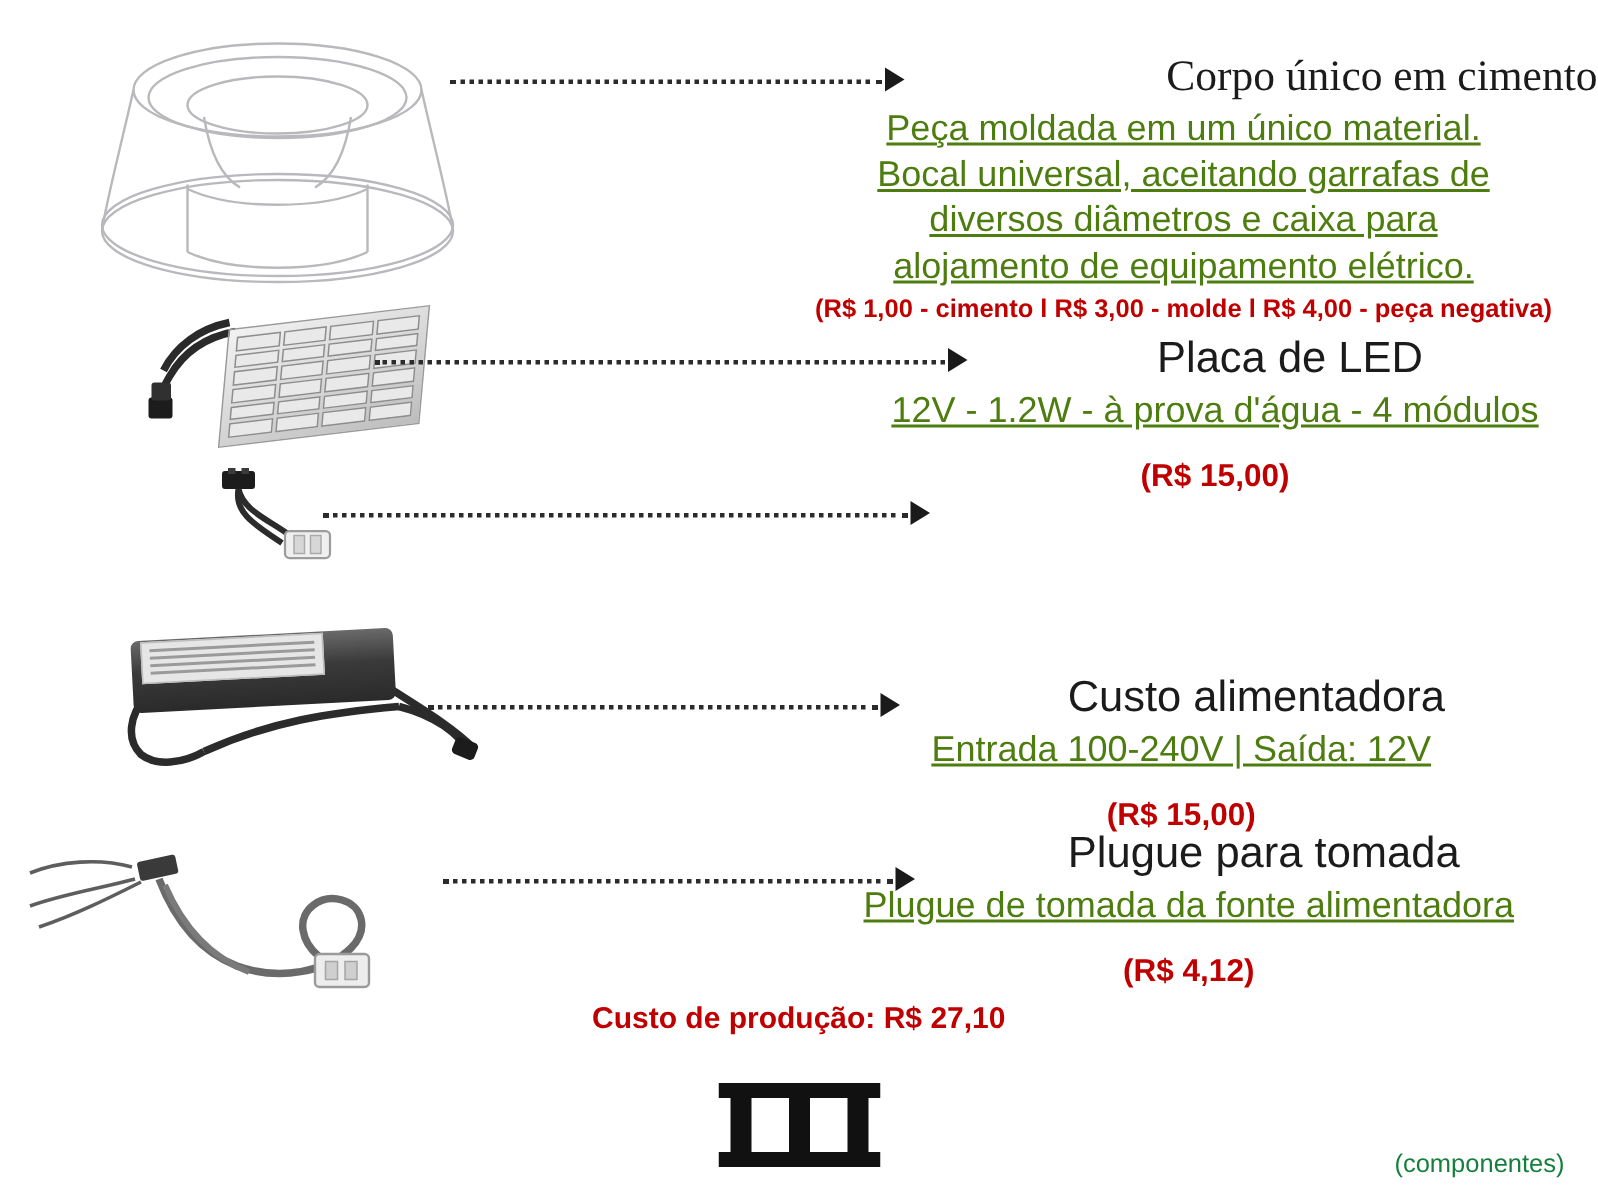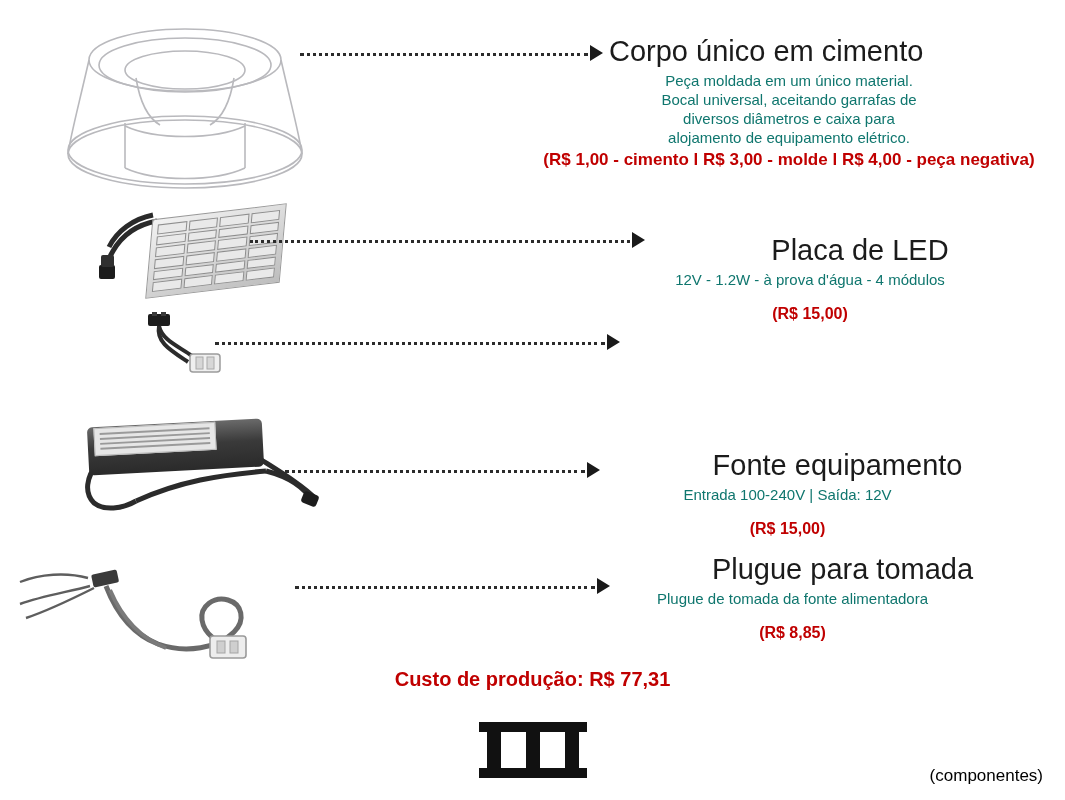--- a/index.html
+++ b/index.html
@@ -41,51 +41,52 @@
     text-align: center;
   }
   .title {
     font-size: 29px;
     font-weight: 400;
     color: #1b1b1b;
     line-height: 1.1;
     white-space: nowrap;
   }
   .desc {
-    font-size: 15px;
-    color: #0f766e;
+    font-size: 24px;
+    color: #4d7c0f;
     line-height: 1.28;
     margin-top: 3px;
+    text-decoration: underline;
   }
   .price {
     font-size: 17px;
     font-weight: bold;
     color: #c00000;
     margin-top: 2px;
     text-align: center;
   }
   .price.small {
-    font-size: 16px;
+    font-size: 21px;
     margin-top: 16px;
   }
   .total {
     position: absolute;
     font-size: 20px;
     font-weight: bold;
     color: #c00000;
     text-align: center;
     width: 1065px;
     left: 0;
   }
   .caption {
     position: absolute;
     right: 22px;
     bottom: 14px;
     font-size: 17px;
-    color: #000000;
+    color: #15803d;
   }
   .logo {
     position: absolute;
     left: 479px;
     top: 722px;
     width: 108px;
     height: 56px;
   }
 
   
@@ -210,21 +211,21 @@
         <path d="M76 60 C 80 85, 88 100, 100 107"></path>
         <path d="M174 60 C 170 85, 162 100, 150 107"></path>
       </g>
     </svg>
   </div>
 
   <div class="dots" style="left:300px;top:53px;width:288px;"></div>
   <div class="arrow" style="left:590px;top:45px;"></div>
 
   <div class="textblock" style="left:513px;top:36px;width:552px;text-align:center;">
-    <div class="title" style="text-align:left;margin-left:96px;">Corpo único em cimento</div>
+    <div class="title" style="text-align:right;margin-left:96px;font-family:Liberation Serif, serif;">Corpo único em cimento</div>
     <div class="desc" style="white-space:pre-line;margin-left:0;">Peça moldada em um único material.
 Bocal universal, aceitando garrafas de
 diversos diâmetros e caixa para
 alojamento de equipamento elétrico.</div>
     <div class="price">(R$ 1,00 - cimento l R$ 3,00 - molde l R$ 4,00 - peça negativa)</div>
   </div>
 </div>
 
 <div class="component-row" style="top:0;height:110px;">
 
@@ -261,21 +262,21 @@
           <div class="led-chip"></div>
           <div class="led-chip"></div>
           <div class="led-chip"></div>
       </div>
     </div>
   </div>
 
   <div class="dots" style="left:250px;top:240px;width:380px;"></div>
   <div class="arrow" style="left:632px;top:232px;"></div>
 
-  <div class="textblock" style="left:555px;top:235px;width:510px;">
+  <div class="textblock" style="left:555px;top:224px;width:510px;">
     <div class="title" style="margin-left:100px;">Placa de LED</div>
     <div class="desc">12V - 1.2W - à prova d'água - 4 módulos</div>
     <div class="price small">(R$ 15,00)</div>
   </div>
 </div>
 
 <div class="component-row" style="top:0;height:100px;">
 
   <div class="art adapter">
     <svg viewBox="0 0 120 70" width="120" height="70" xmlns="http://www.w3.org/2000/svg">
@@ -313,21 +314,21 @@
           <div></div>
           <div></div>
       </div>
     </div>
   </div>
 
   <div class="dots" style="left:285px;top:470px;width:300px;"></div>
   <div class="arrow" style="left:587px;top:462px;"></div>
 
   <div class="textblock" style="left:510px;top:450px;width:555px;">
-    <div class="title" style="margin-left:100px;">Fonte equipamento</div>
+    <div class="title" style="margin-left:100px;">Custo alimentadora</div>
     <div class="desc">Entrada 100-240V | Saída: 12V</div>
     <div class="price small">(R$ 15,00)</div>
   </div>
 </div>
 
 <div class="component-row" style="top:0;height:130px;">
 
   <div class="art plug">
     <svg viewBox="0 0 300 120" width="300" height="120" xmlns="http://www.w3.org/2000/svg">
       <g stroke="#5e5e5e" stroke-width="2.4" fill="none">
@@ -343,25 +344,25 @@
       <rect x="220" y="89" width="8" height="12" fill="#cfcfcf" stroke="#a5a5a5" stroke-width="1"></rect>
     </svg>
   </div>
 
   <div class="dots" style="left:295px;top:586px;width:300px;"></div>
   <div class="arrow" style="left:597px;top:578px;"></div>
 
   <div class="textblock" style="left:520px;top:554px;width:545px;">
     <div class="title" style="margin-left:100px;">Plugue para tomada</div>
     <div class="desc">Plugue de tomada da fonte alimentadora</div>
-    <div class="price small">(R$ 8,85)</div>
-  </div>
-</div>
-
-<div class="total" style="top:668px;">Custo de produção: R$ 77,31</div>
+    <div class="price small">(R$ 4,12)</div>
+  </div>
+</div>
+
+<div class="total" style="top:668px;">Custo de produção: R$ 27,10</div>
 
 <div class="logo">
   <svg viewBox="0 0 108 56" width="108" height="56" xmlns="http://www.w3.org/2000/svg">
     <rect x="0" y="0" width="108" height="10" fill="#111111"></rect>
     <rect x="0" y="46" width="108" height="10" fill="#111111"></rect>
     <rect x="8" y="8" width="14" height="40" fill="#111111"></rect>
     <rect x="47" y="8" width="14" height="40" fill="#111111"></rect>
     <rect x="86" y="8" width="14" height="40" fill="#111111"></rect>
   </svg>
 </div>

